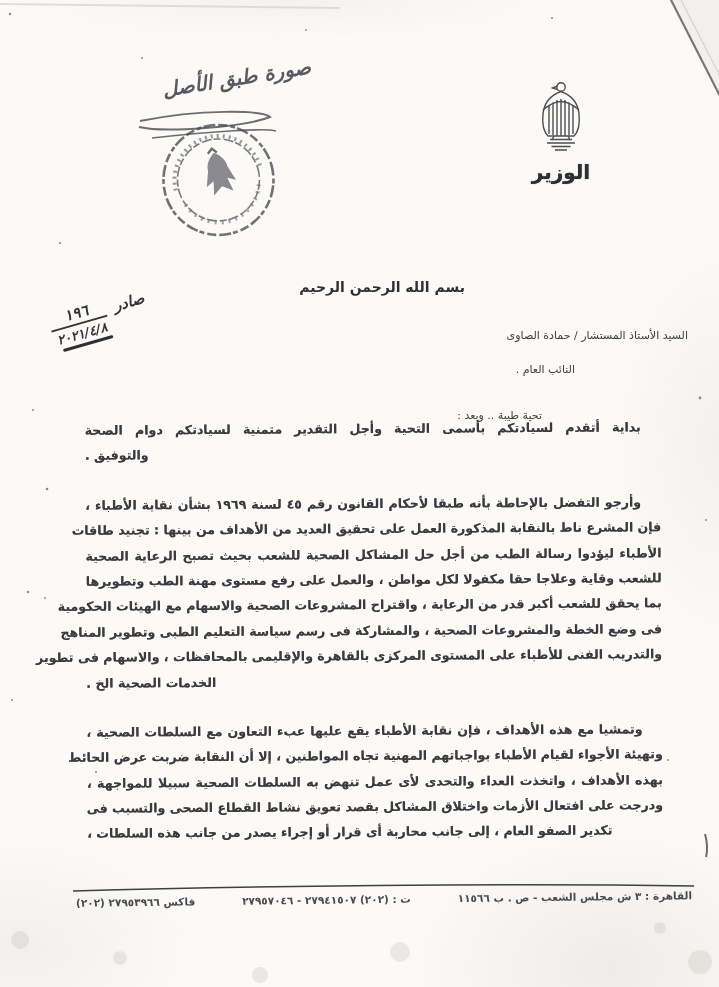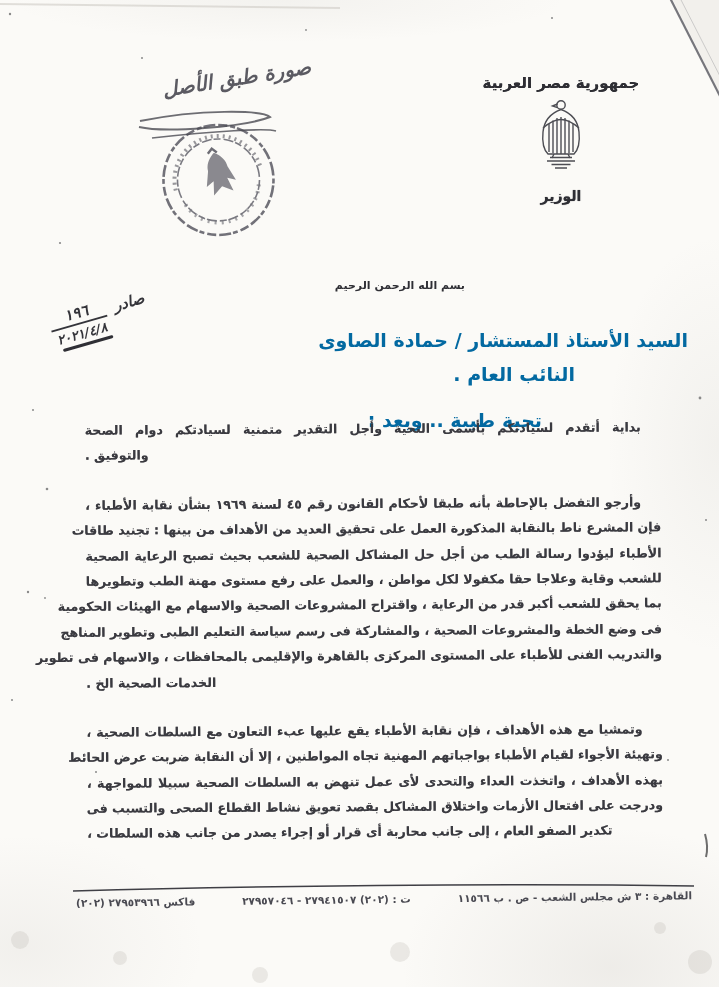--- a/index.html
+++ b/index.html
@@ -13,57 +13,56 @@
       radial-gradient(ellipse 400px 60px at 40% 0%, rgba(150,148,140,.08), transparent 70%),
       #fbfaf7;
     color:#3a3a40;
   }
   .abs{position:absolute;}
   
   .letterhead{right:58px;top:74px;width:200px;text-align:center;direction:rtl;color:#2e2e34;}
   .republic{font-size:15px;font-weight:bold;letter-spacing:.5px;text-shadow:0 0 .6px #2e2e34;}
   .emblem{margin:6px auto 2px auto;display:block;}
   .ministry{font-size:17px;font-weight:bold;letter-spacing:.5px;text-shadow:0 0 .7px #2e2e34;}
-  .minister{font-size:14px;font-weight:bold;margin-top:16px;text-shadow:0 0 .8px #2e2e34;}
+  .minister{font-size:20px;font-weight:bold;margin-top:6px;text-shadow:0 0 .8px #2e2e34;}
   
   .copy-note{left:112px;top:70px;width:200px;transform:rotate(-9deg);
     font-size:20px;font-style:italic;font-weight:bold;color:#45454e;
     letter-spacing:1px;opacity:.88;white-space:nowrap;direction:rtl;}
   .outgoing{left:50px;top:298px;transform:rotate(-16deg);direction:rtl;
     color:#34343a;font-weight:bold;font-style:italic;display:flex;align-items:flex-start;gap:9px;}
   .outgoing .word{font-size:15px;margin-top:4px;}
   .outgoing .frac{text-align:center;}
   .outgoing .num{font-size:15px;letter-spacing:3px;padding:0 8px 1px 8px;border-bottom:2px solid #34343a;}
   .outgoing .date{font-size:13px;letter-spacing:1px;padding-top:2px;}
   .outgoing .bar{height:3px;background:#2f2f35;width:52px;margin:2px auto 0 6px;border-radius:2px;}
   
-  .basmala{right:254px;top:279px;font-size:11px;font-weight:bold;color:#2f2f35;direction:rtl;}
+  .basmala{right:254px;top:279px;font-size:14px;font-weight:bold;color:#2f2f35;direction:rtl;}
   
-  .recipient-line{direction:rtl;font-weight:bold;color:#0369a1;white-space:nowrap;font-size:19px;}
+  .recipient-line{direction:rtl;font-weight:normal;color:#404040;white-space:nowrap;font-size:11px;}
   .r1{right:31px;top:329px;}
   .r2{right:144px;top:363px;}
   .r3{right:177px;top:385px;margin-top:24px;}
   
   .body-text{left:86px;top:416px;width:576px;direction:rtl;transform:rotate(-.35deg);
     font-size:12.6px;font-weight:bold;color:#3a3a40;text-shadow:0 0 .4px rgba(58,58,64,.55);}
   .para{margin-bottom:24px;}
   .line{height:25.4px;line-height:25.4px;text-align:justify;text-align-last:justify;white-space:nowrap;}
   .line.first{padding-right:20px;}
   .line.last{text-align:left;text-align-last:left;white-space:normal;}
   
   .footer{left:76px;top:893px;width:616px;direction:rtl;transform:rotate(-.7deg);
     display:flex;justify-content:space-between;align-items:baseline;
     font-size:10.5px;font-weight:bold;color:#4a4a52;}
   svg{display:block;}
 </style>
 </head>
 <body>
 
 <div class="abs letterhead">
-  <div class="republic">جمهورية مصر العربية</div>
   <svg class="emblem" width="62" height="74" viewBox="0 0 62 74">
     <g fill="none" stroke="#3f3f46" stroke-width="1.4" opacity=".92">
       <circle cx="31" cy="7" r="4.2"></circle>
       <path d="M27.5,6 l-5,2 l5,1.6"></path>
       <path d="M31,11.5 C 20,15.5 14,24 13,34 C 12,44 14,52 18,56 L 44,56 C 48,52 50,44 49,34 C 48,24 42,15.5 31,11.5 Z"></path>
       <path d="M13,30 C 20,24 26,21.5 31,21.5 C 36,21.5 42,24 49,30"></path>
       <path d="M19,26 L19,54 M23,22.5 L23,55 M27,20 L27,56 M31,19 L31,56 M35,20 L35,56 M39,22.5 L39,55 M43,26 L43,54"></path>
       <path d="M24,56 L22,60 M38,56 L40,60"></path>
       <path d="M20,59.5 L42,59.5 M17,63 L45,63 M21.5,66.5 L40.5,66.5 M25,70 L37,70"></path>
     </g>

